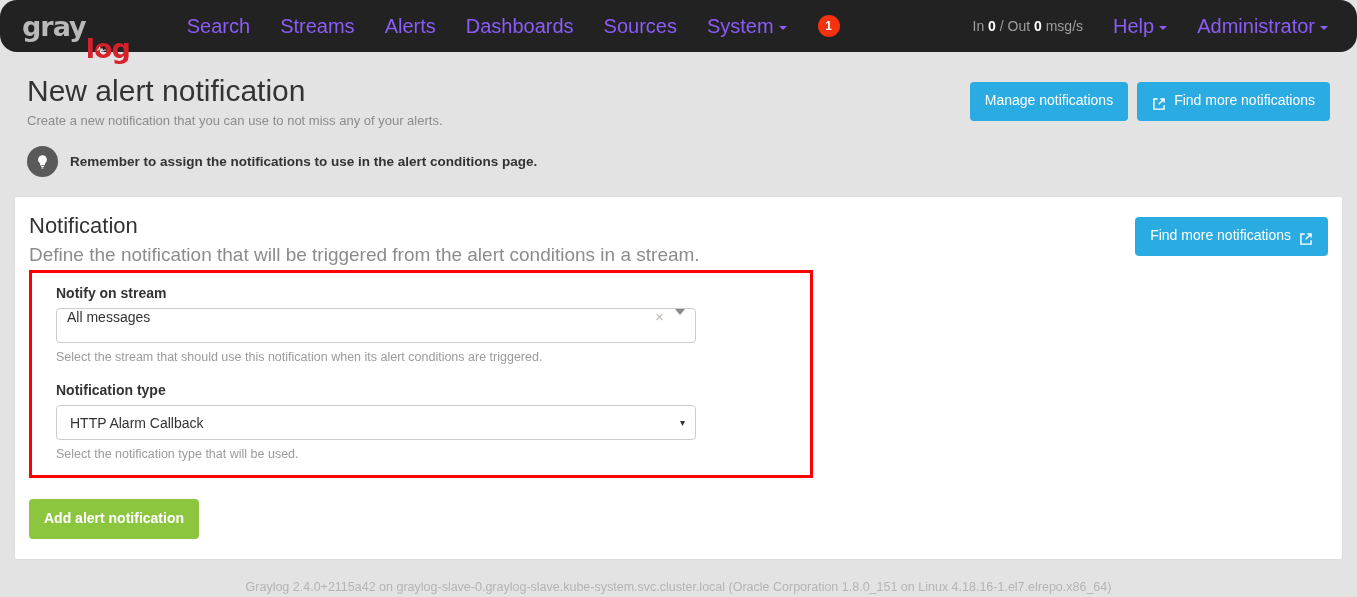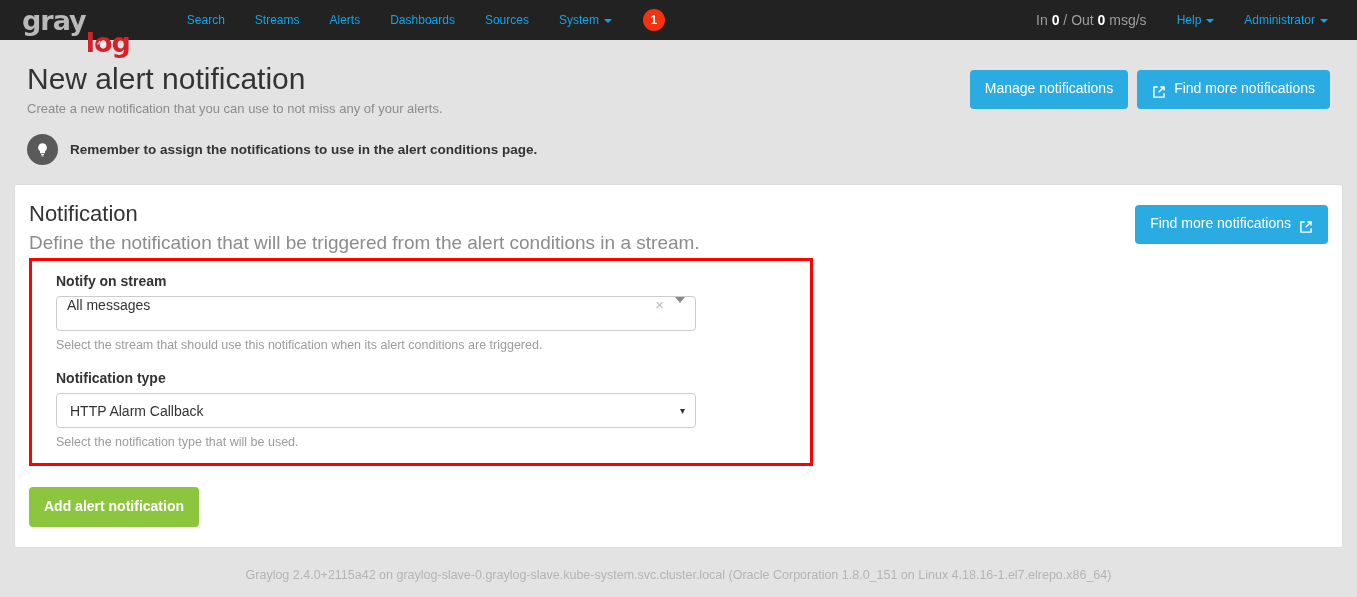--- a/index.html
+++ b/index.html
@@ -6,26 +6,27 @@
   html, body {
     margin: 0; padding: 0;
     width: 1357px; height: 597px;
     background: #e3e3e3;
     font-family: "Liberation Sans", sans-serif;
     -webkit-font-smoothing: antialiased;
   }
 
   
   .navbar {
-    height: 40px;
+    height: 52px;
     background: #222222;
     display: flex;
     align-items: center;
     padding: 0 14px 0 22px;
     position: relative;
+    border-radius: 17px;
   }
   .brand {
     display: flex;
     align-items: center;
     margin-right: 42px;
     text-decoration: none;
     letter-spacing: -1px;
   }
   .brand .logo-txt {
     font-size: 27px;
@@ -35,22 +36,22 @@
   }
   .brand .l-gray { color: #b9b9b9; }
   .brand .l-red  { color: #d6202a; position: relative; margin-top: 45px; }
   .wave {
     position: absolute;
     left: 11px; top: 11px;
     width: 9px; height: 8px;
   }
   .nav-links { display: flex; align-items: center; }
   .nav-link {
-    color: #0ea5e9;
-    font-size: 12px;
+    color: #8b5cf6;
+    font-size: 20px;
     text-decoration: none;
     padding: 0 15px;
     line-height: 46px;
     white-space: nowrap;
     cursor: pointer;
     text-align: center;
   }
   .caret-down {
     display: inline-block;
     width: 0; height: 0;

